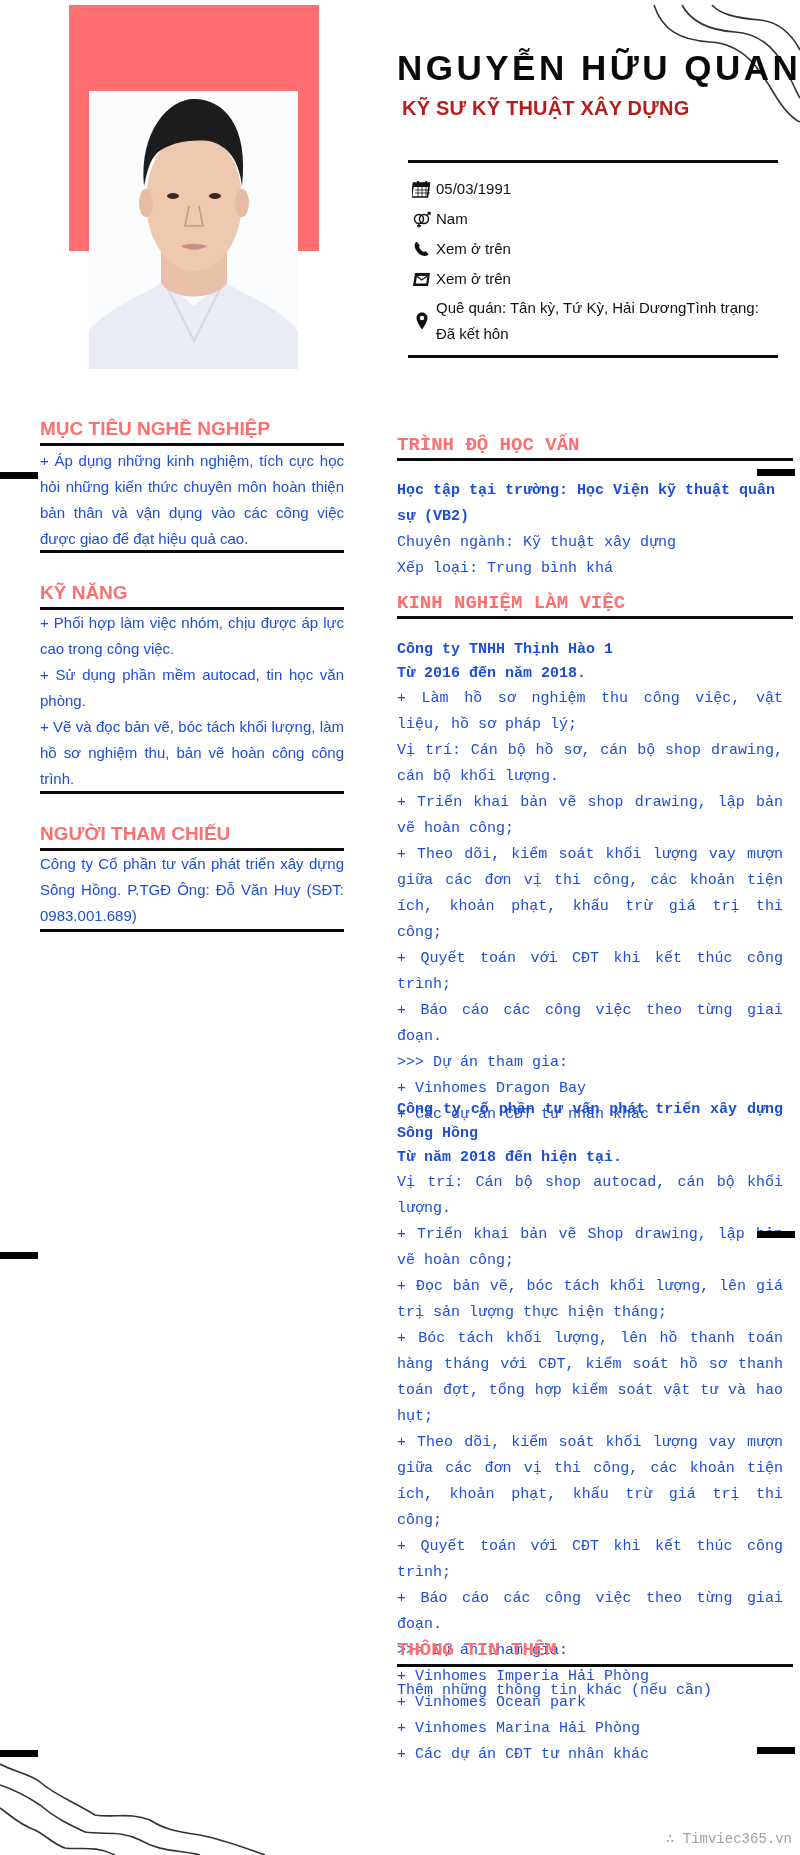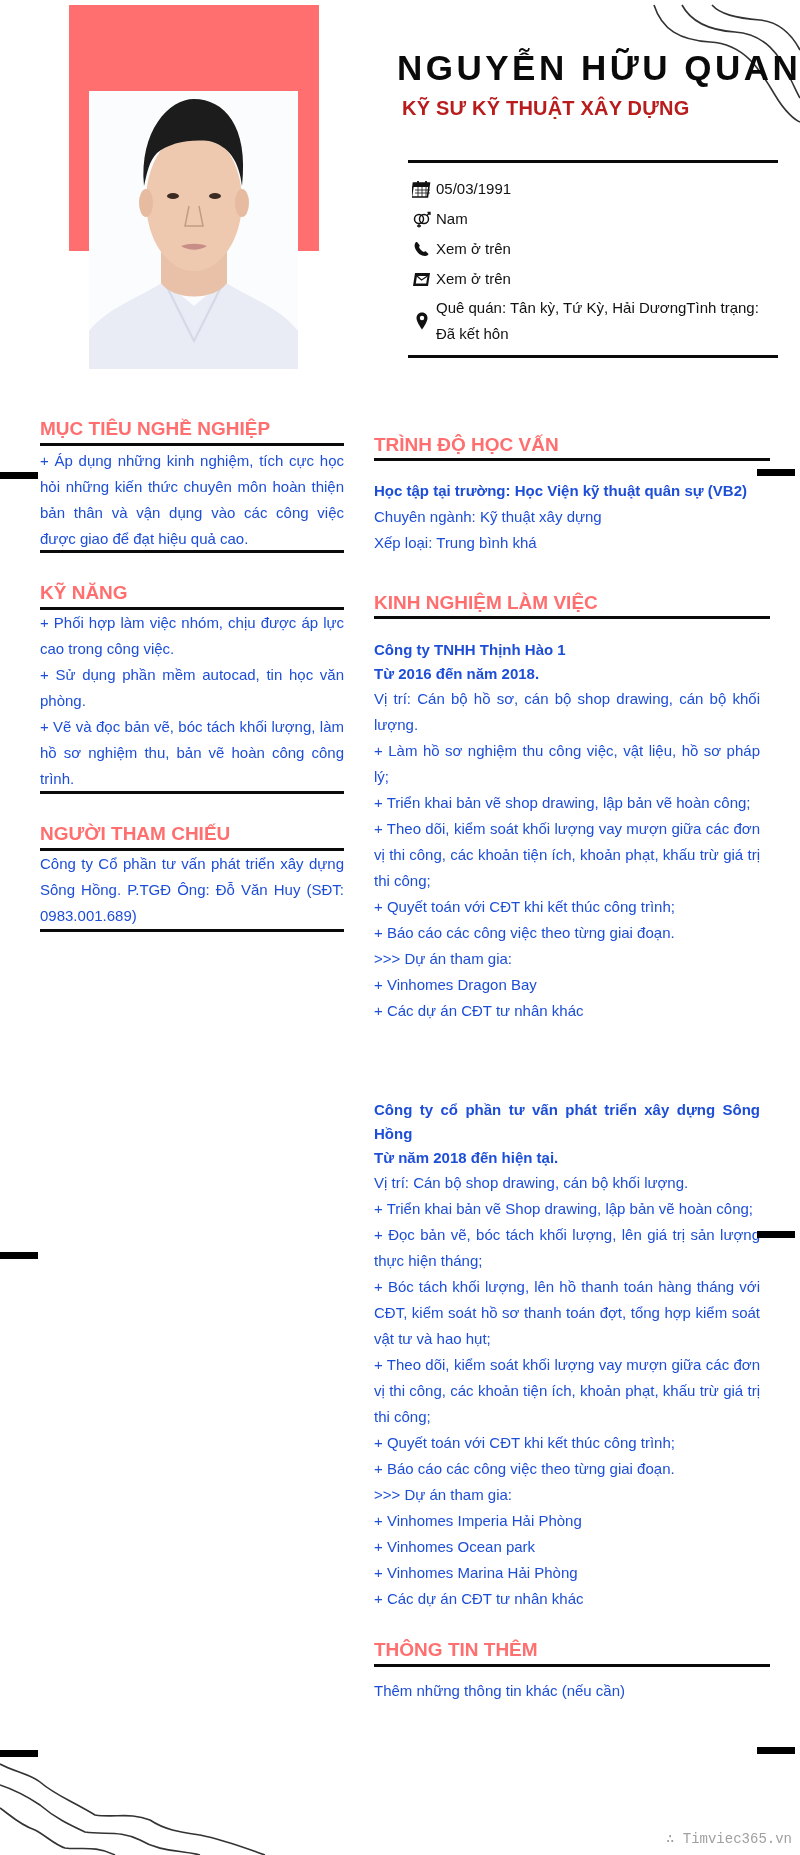--- a/index.html
+++ b/index.html
@@ -31,21 +31,21 @@
   .info-row .ico { width: 24px; height: 24px; flex: 0 0 24px; display: flex; align-items: center; justify-content: flex-start; }
   .info-row .ico svg { width: 20px; height: 20px; }
   .info-row .txt { flex: 1; }
 
   
   .sec-title { font-size: 19px; font-weight: 700; color: #ff6f6f; white-space: nowrap; }
   .rule { height: 3px; background: #0a0a0a; }
   .body-text { font-size: 15px; line-height: 26px; color: #1d4ed8; text-align: justify; }
   .body-text p { margin: 0; }
   .left-col { left: 40px; width: 304px; }
-  .right-col { left: 374px; width: 396px; }
+  .right-col { left: 397px; width: 396px; font-family: Liberation Mono, monospace; }
   .bold { font-weight: 700; }
 
   .watermark { right: 8px; top: 1830px; font-family: "Liberation Mono", "DejaVu Sans Mono", monospace; font-size: 14px; color: #a0a0a0; white-space: nowrap; }
 </style>
 </head>
 <body>
 
 <svg class="abs squiggle-top" viewBox="0 0 150 130" fill="none" stroke="#333" stroke-width="1.6">
   <path d="M4 5 C 12 30, 30 40, 60 42 C 95 44, 110 70, 125 95 C 135 112, 145 120, 150 122"></path>
   <path d="M32 5 C 40 20, 55 30, 85 32 C 115 34, 130 55, 140 78 C 145 88, 148 95, 150 98"></path>
@@ -164,35 +164,35 @@
   <p>Chuyên ngành: Kỹ thuật xây dựng</p>
   <p>Xếp loại: Trung bình khá</p>
 </div>
 
 <div class="abs sec-title right-col" style="top:592px;">KINH NGHIỆM LÀM VIỆC</div>
 <div class="abs rule right-col" style="top:616px;"></div>
 
 <div class="abs body-text right-col" style="top:638px; width:386px;">
   <p class="bold" style="line-height:24px;">Công ty TNHH Thịnh Hào 1</p>
   <p class="bold" style="line-height:24px;">Từ 2016 đến năm 2018.</p>
+  <p>+ Làm hồ sơ nghiệm thu công việc, vật liệu, hồ sơ pháp lý;</p>
   <p>Vị trí: Cán bộ hồ sơ, cán bộ shop drawing, cán bộ khối lượng.</p>
-  <p>+ Làm hồ sơ nghiệm thu công việc, vật liệu, hồ sơ pháp lý;</p>
   <p>+ Triển khai bản vẽ shop drawing, lập bản vẽ hoàn công;</p>
   <p>+ Theo dõi, kiểm soát khối lượng vay mượn giữa các đơn vị thi công, các khoản tiện ích, khoản phạt, khấu trừ giá trị thi công;</p>
   <p>+ Quyết toán với CĐT khi kết thúc công trình;</p>
   <p>+ Báo cáo các công việc theo từng giai đoạn.</p>
   <p>&gt;&gt;&gt; Dự án tham gia:</p>
   <p>+ Vinhomes Dragon Bay</p>
   <p>+ Các dự án CĐT tư nhân khác</p>
 </div>
 
 <div class="abs body-text right-col" style="top:1098px; width:386px;">
   <p class="bold" style="line-height:24px;">Công ty cổ phần tư vấn phát triển xây dựng Sông Hồng</p>
   <p class="bold" style="line-height:24px;">Từ năm 2018 đến hiện tại.</p>
-  <p>Vị trí: Cán bộ shop drawing, cán bộ khối lượng.</p>
+  <p>Vị trí: Cán bộ shop autocad, cán bộ khối lượng.</p>
   <p>+ Triển khai bản vẽ Shop drawing, lập bản vẽ hoàn công;</p>
   <p>+ Đọc bản vẽ, bóc tách khối lượng, lên giá trị sản lượng thực hiện tháng;</p>
   <p>+ Bóc tách khối lượng, lên hồ thanh toán hàng tháng với CĐT, kiểm soát hồ sơ thanh toán đợt, tổng hợp kiểm soát vật tư và hao hụt;</p>
   <p>+ Theo dõi, kiểm soát khối lượng vay mượn giữa các đơn vị thi công, các khoản tiện ích, khoản phạt, khấu trừ giá trị thi công;</p>
   <p>+ Quyết toán với CĐT khi kết thúc công trình;</p>
   <p>+ Báo cáo các công việc theo từng giai đoạn.</p>
   <p>&gt;&gt;&gt; Dự án tham gia:</p>
   <p>+ Vinhomes Imperia Hải Phòng</p>
   <p>+ Vinhomes Ocean park</p>
   <p>+ Vinhomes Marina Hải Phòng</p>

